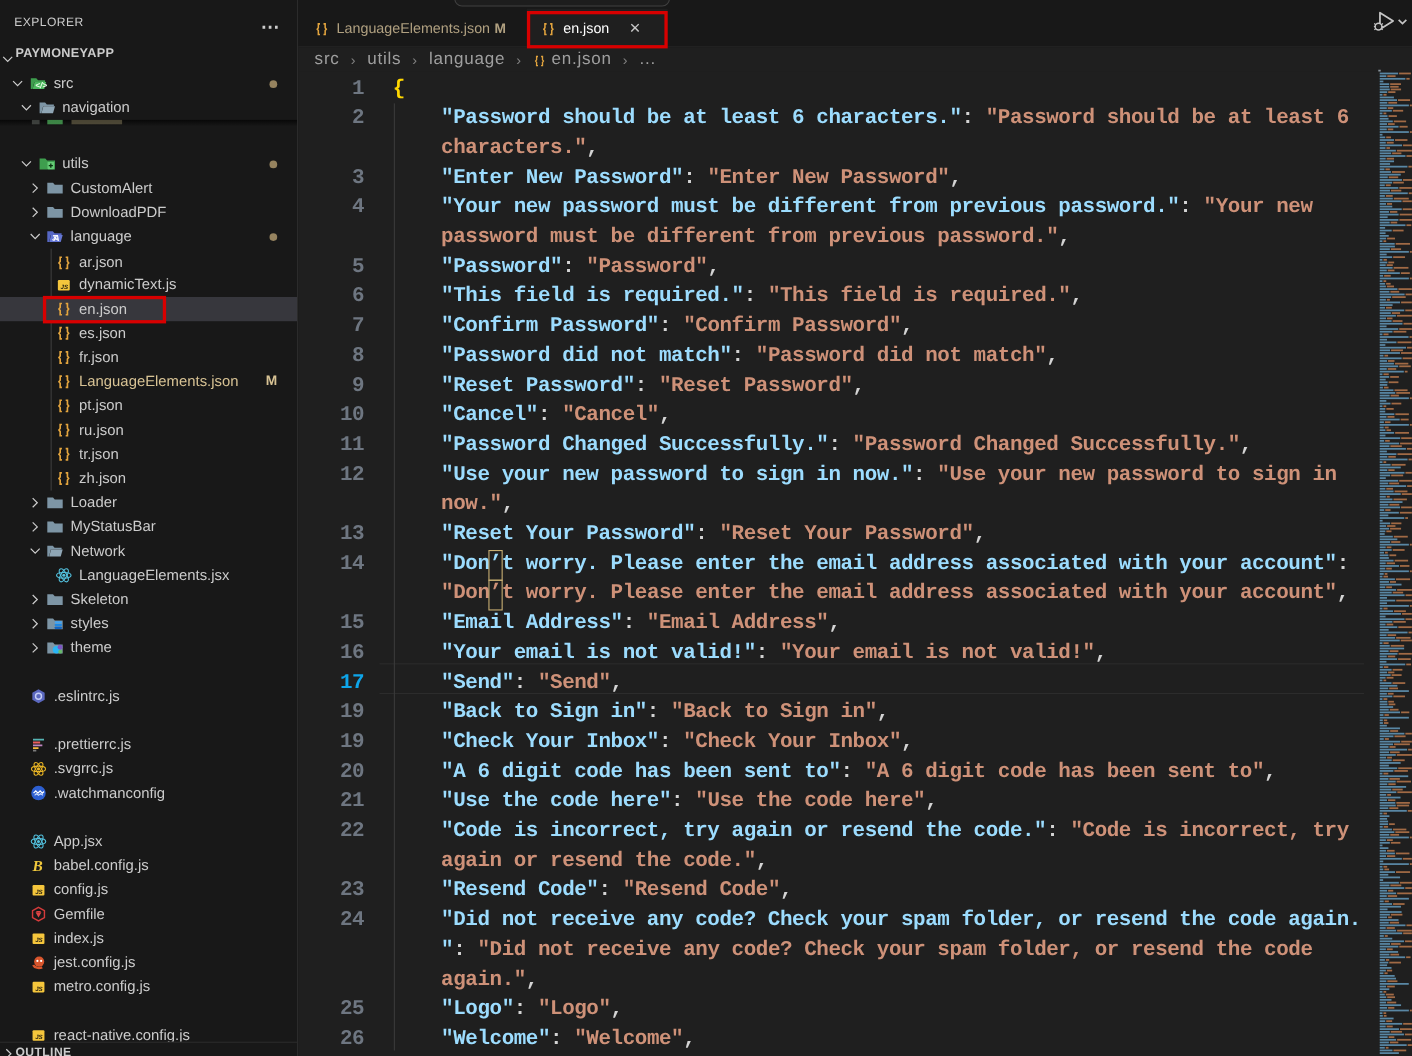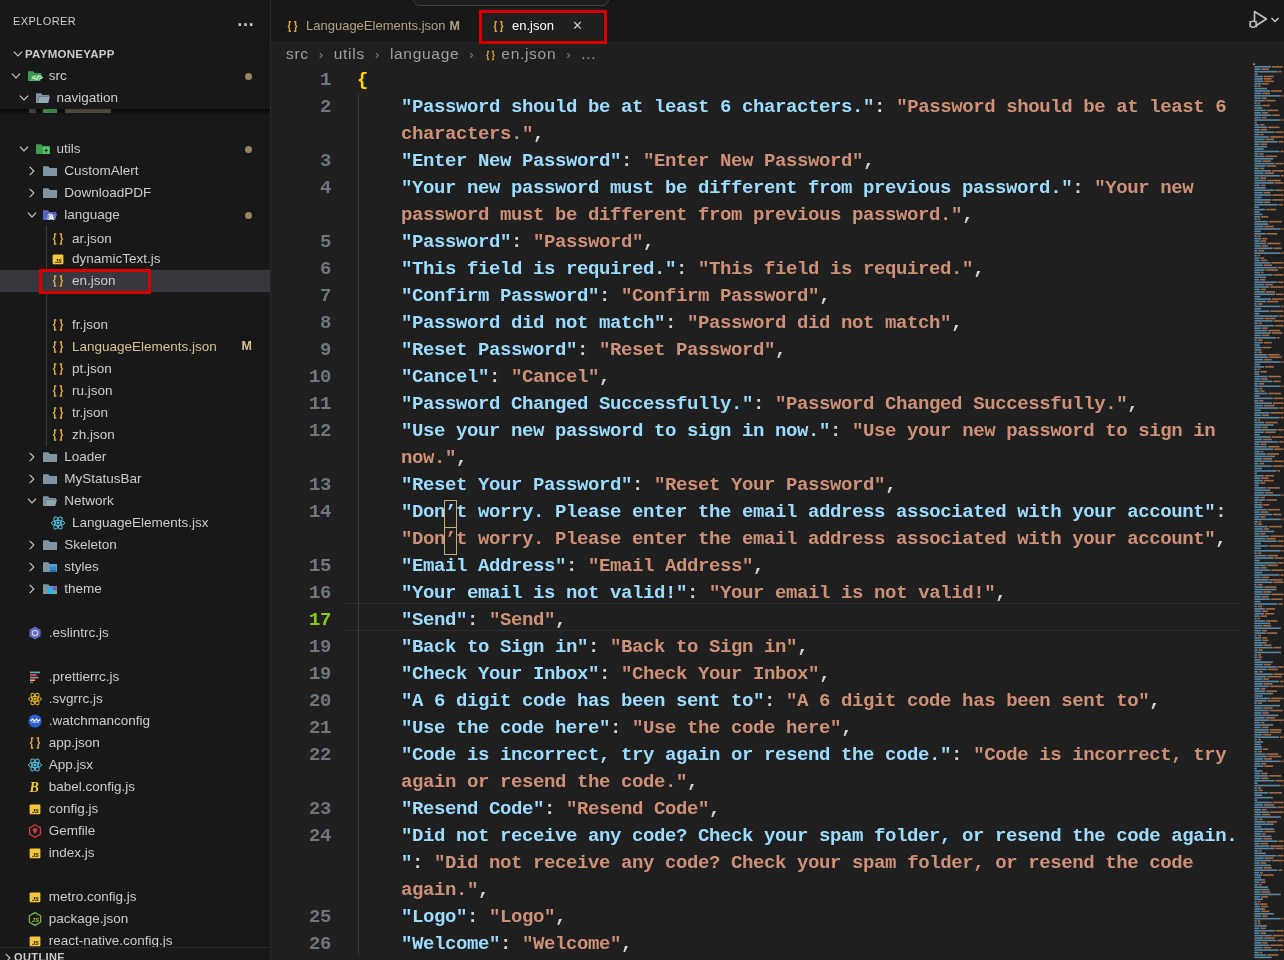--- a/index.html
+++ b/index.html
@@ -1,20 +1,20 @@
 <!DOCTYPE html>
 <html><head><meta charset="utf-8"><style>
 *{margin:0;padding:0;box-sizing:border-box}
 html,body{width:1284px;height:960px;overflow:hidden;background:#1f1f1f;font-family:"Liberation Sans",sans-serif}
 #page{position:relative;width:1284px;height:960px}
 
 #side{position:absolute;left:0;top:0;width:271px;height:960px;background:#181818;border-right:1px solid #2b2b2b}
 #side .hdr{position:absolute;left:13px;top:15px;font-size:11px;letter-spacing:.4px;color:#cccccc}
 #side .dots{position:absolute;right:16px;top:14px;color:#cccccc;font-size:17px;font-weight:bold}
-.proj{position:absolute;left:12px;width:270px;height:22px;display:flex;align-items:center}
+.proj{position:absolute;left:1px;width:270px;height:22px;display:flex;}
 .proj span{margin-left:13px;font-size:11.5px;font-weight:700;color:#cccccc;letter-spacing:.3px}
 .proj .tc{position:absolute;top:3px}
 .trow{position:absolute;left:0;width:270px;height:22px}
 .trow.sel{background:#37373d}
 .tc{position:absolute;top:3px;width:16px;height:16px}
 .ti{position:absolute;top:3px;width:16px;height:16px}
 .tl{position:absolute;top:3px;font-size:13.5px;color:#cccccc;white-space:nowrap}
 .tl.mod{color:#d7c294}
 .dot{position:absolute;right:18px;top:7.5px;width:7px;height:7px;border-radius:50%;background:#96835f}
 .mb{position:absolute;right:18px;top:3px;font-size:12.5px;font-weight:700;color:#d7c294}
@@ -42,21 +42,21 @@
 #bc .s{margin:0 10px;color:#808080;font-size:13px}
 #bc .bico{display:inline-flex;align-items:center;margin-right:4px;position:relative;top:1px}
 
 #code{position:absolute;left:86px;top:67px;font-family:"Liberation Mono",monospace;font-size:19px;letter-spacing:-.4px;font-weight:700;line-height:27px;white-space:pre}
 .cl{height:27px}
 .k{color:#9cdcfe}.v{color:#ce9178}.p{color:#d4d4d4}.b{color:#ffd700}
 .ub{position:relative}
 .ub:after{content:"";position:absolute;left:-1.5px;top:-1px;width:11px;height:26px;border:1.5px solid #c8ae72}
 #nums{position:absolute;left:0;top:67px;width:60px;font-family:"Liberation Mono",monospace;font-size:19px;letter-spacing:-.4px;font-weight:700;line-height:27px;color:#6e7681;text-align:right}
 #nums .ln{height:27px}
-#nums .an{color:#84cc16}
+#nums .an{color:#0ea5e9}
 #curline{position:absolute;left:74px;top:603px;width:895px;height:28px;border-top:1px solid #2c2c2c;border-bottom:1px solid #2c2c2c}
 #iguide{position:absolute;left:86.5px;top:94px;width:1px;height:861px;background:#3a3a3a}
 .mini{position:absolute;left:0;top:0}
 
 .red{position:absolute;border:3px solid #d80000}
 </style></head>
 <body>
 <div id="page">
 <div id="ed">
   <div id="bc"><span style="margin-left:15px">src</span><span class="s">›</span>utils<span class="s">›</span>language<span class="s">›</span><span class="bico">
@@ -901,20 +901,29 @@
       </div>
 <div class="trow sel" style="top:270.0px">
         <i class="ti" style="left:50.1px"><svg width="16" height="16" viewBox="0 0 16 16">
             <g fill="none" stroke="#e2a43e" stroke-width="1.5">
               <path d="M6.3 2.9H4.7v3.7L3.6 8l1.1 1.4v3.7h1.6"></path>
               <path d="M9.7 2.9h1.6v3.7L12.4 8l-1.1 1.4v3.7H9.7"></path>
             </g>
           </svg></i>
         <span class="tl " style="left:71.9px">en.json</span>
       </div>
+<div class="trow " style="top:292.0px">
+        <i class="ti" style="left:50.1px"><svg width="16" height="16" viewBox="0 0 16 16">
+            <g fill="none" stroke="#e2a43e" stroke-width="1.5">
+              <path d="M6.3 2.9H4.7v3.7L3.6 8l1.1 1.4v3.7h1.6"></path>
+              <path d="M9.7 2.9h1.6v3.7L12.4 8l-1.1 1.4v3.7H9.7"></path>
+            </g>
+          </svg></i>
+        <span class="tl " style="left:71.9px">es.json</span>
+      </div>
 <div class="trow " style="top:314.0px">
         <i class="ti" style="left:50.1px"><svg width="16" height="16" viewBox="0 0 16 16">
             <g fill="none" stroke="#e2a43e" stroke-width="1.5">
               <path d="M6.3 2.9H4.7v3.7L3.6 8l1.1 1.4v3.7h1.6"></path>
               <path d="M9.7 2.9h1.6v3.7L12.4 8l-1.1 1.4v3.7H9.7"></path>
             </g>
           </svg></i>
         <span class="tl " style="left:71.9px">fr.json</span>
       </div>
 <div class="trow " style="top:336.0px">
@@ -1066,29 +1075,20 @@
         <span class="tl " style="left:48.8px">.prettierrc.js</span>
       </div>
 <div class="trow " style="top:710.0px">
         <i class="ti" style="left:27.0px"><svg width="16" height="16" viewBox="0 0 16 16">
             <circle cx="8" cy="8" r="6.6" fill="#2d5fd0"></circle>
             <path d="M3.5 8l2-2 2 2 2-2 2 2 1.5-1.5" stroke="#fff" stroke-width="1.2" fill="none"></path>
             <path d="M4.5 10l1.5-1.5 2 1.5 2-1.5 2 1.5" stroke="#cfe0ff" stroke-width="1" fill="none"></path>
           </svg></i>
         <span class="tl " style="left:48.8px">.watchmanconfig</span>
       </div>
-<div class="trow " style="top:732.0px">
-        <i class="ti" style="left:27.0px"><svg width="16" height="16" viewBox="0 0 16 16">
-            <g fill="none" stroke="#e2a43e" stroke-width="1.5">
-              <path d="M6.3 2.9H4.7v3.7L3.6 8l1.1 1.4v3.7h1.6"></path>
-              <path d="M9.7 2.9h1.6v3.7L12.4 8l-1.1 1.4v3.7H9.7"></path>
-            </g>
-          </svg></i>
-        <span class="tl " style="left:48.8px">app.json</span>
-      </div>
 <div class="trow " style="top:754.0px">
         <i class="ti" style="left:27.0px"><svg width="16" height="16" viewBox="0 0 16 16">
             <g stroke="#53c1de" stroke-width="1" fill="none">
               <ellipse cx="8" cy="8" rx="6.6" ry="2.6"></ellipse>
               <ellipse cx="8" cy="8" rx="6.6" ry="2.6" transform="rotate(60 8 8)"></ellipse>
               <ellipse cx="8" cy="8" rx="6.6" ry="2.6" transform="rotate(120 8 8)"></ellipse>
             </g>
             <circle cx="8" cy="8" r="1.4" fill="#53c1de"></circle>
           </svg></i>
         <span class="tl " style="left:48.8px">App.jsx</span>
@@ -1114,33 +1114,35 @@
           </svg></i>
         <span class="tl " style="left:48.8px">Gemfile</span>
       </div>
 <div class="trow " style="top:842.0px">
         <i class="ti" style="left:27.0px"><svg width="16" height="16" viewBox="0 0 16 16">
             <rect x="2.6" y="3.6" width="10.8" height="9.6" rx="1" fill="#f5c63c"></rect>
             <text x="5" y="11.6" font-size="5.6" font-weight="bold" fill="#2a2410" font-family="Liberation Sans">JS</text>
           </svg></i>
         <span class="tl " style="left:48.8px">index.js</span>
       </div>
+<div class="trow " style="top:864.0px">
+        <i class="ti" style="left:27.0px"><svg width="16" height="16" viewBox="0 0 16 16">
+            <circle cx="8.6" cy="7.2" r="4.6" fill="#d8552c"></circle>
+            <path d="M3.2 10.2c1.2 2.6 5 3.4 8.2 2.2" stroke="#d8552c" stroke-width="2.2" fill="none"></path>
+            <circle cx="7" cy="6.6" r="1" fill="#fff"></circle>
+            <circle cx="10.4" cy="6.6" r="1" fill="#fff"></circle>
+          </svg></i>
+        <span class="tl " style="left:48.8px">jest.config.js</span>
+      </div>
 <div class="trow " style="top:886.0px">
         <i class="ti" style="left:27.0px"><svg width="16" height="16" viewBox="0 0 16 16">
             <rect x="2.6" y="3.6" width="10.8" height="9.6" rx="1" fill="#f5c63c"></rect>
             <text x="5" y="11.6" font-size="5.6" font-weight="bold" fill="#2a2410" font-family="Liberation Sans">JS</text>
           </svg></i>
         <span class="tl " style="left:48.8px">metro.config.js</span>
-      </div>
-<div class="trow " style="top:908.0px">
-        <i class="ti" style="left:27.0px"><svg width="16" height="16" viewBox="0 0 16 16">
-            <path d="M8 1.6l5.6 3.2v6.4L8 14.4l-5.6-3.2V4.8z" fill="none" stroke="#7cb342" stroke-width="1.3"></path>
-            <text x="4.6" y="10.8" font-size="6.2" font-weight="bold" fill="#8bc34a" font-family="Liberation Sans">JS</text>
-          </svg></i>
-        <span class="tl " style="left:48.8px">package.json</span>
       </div>
 <div class="trow " style="top:930.0px">
         <i class="ti" style="left:27.0px"><svg width="16" height="16" viewBox="0 0 16 16">
             <rect x="2.6" y="3.6" width="10.8" height="9.6" rx="1" fill="#f5c63c"></rect>
             <text x="5" y="11.6" font-size="5.6" font-weight="bold" fill="#2a2410" font-family="Liberation Sans">JS</text>
           </svg></i>
         <span class="tl " style="left:48.8px">react-native.config.js</span>
       </div>
   <div id="outline">
         <i><svg width="16" height="16" viewBox="0 0 16 16">

